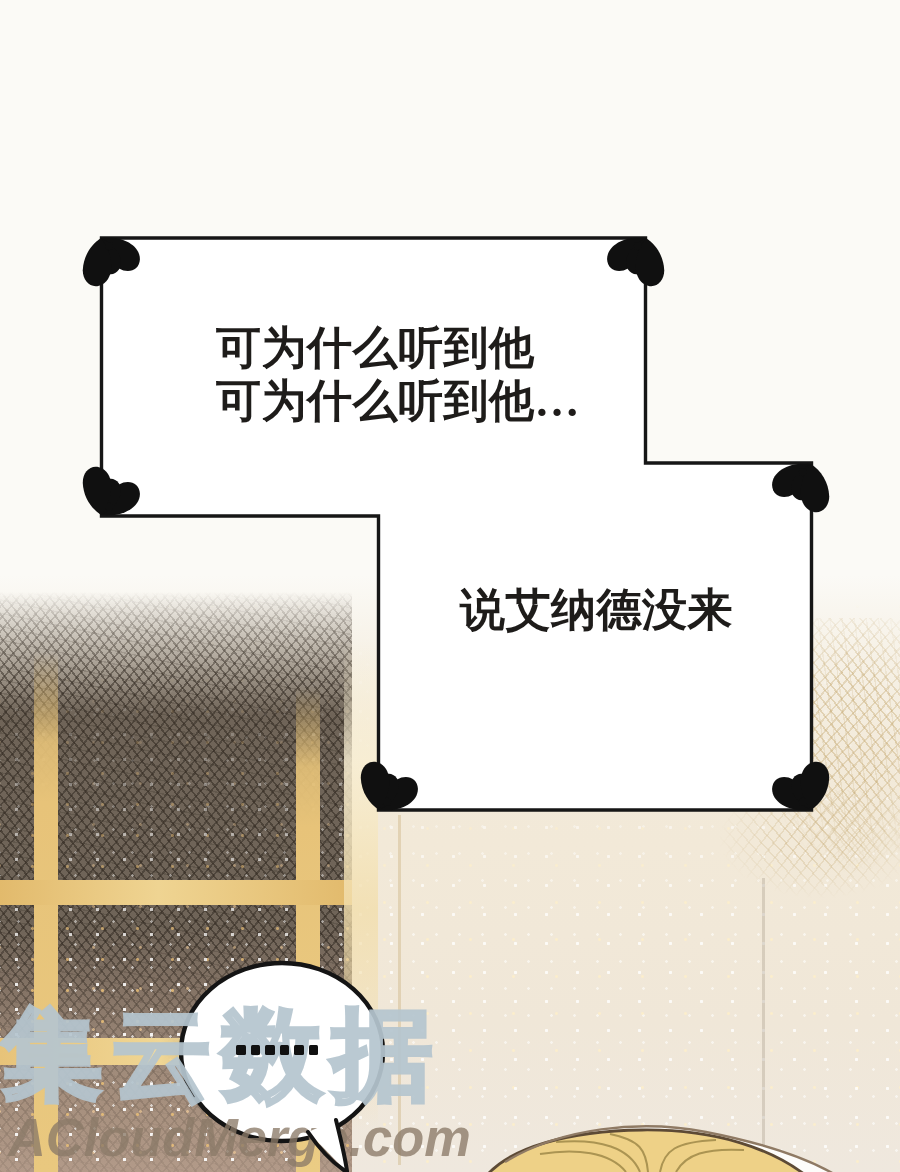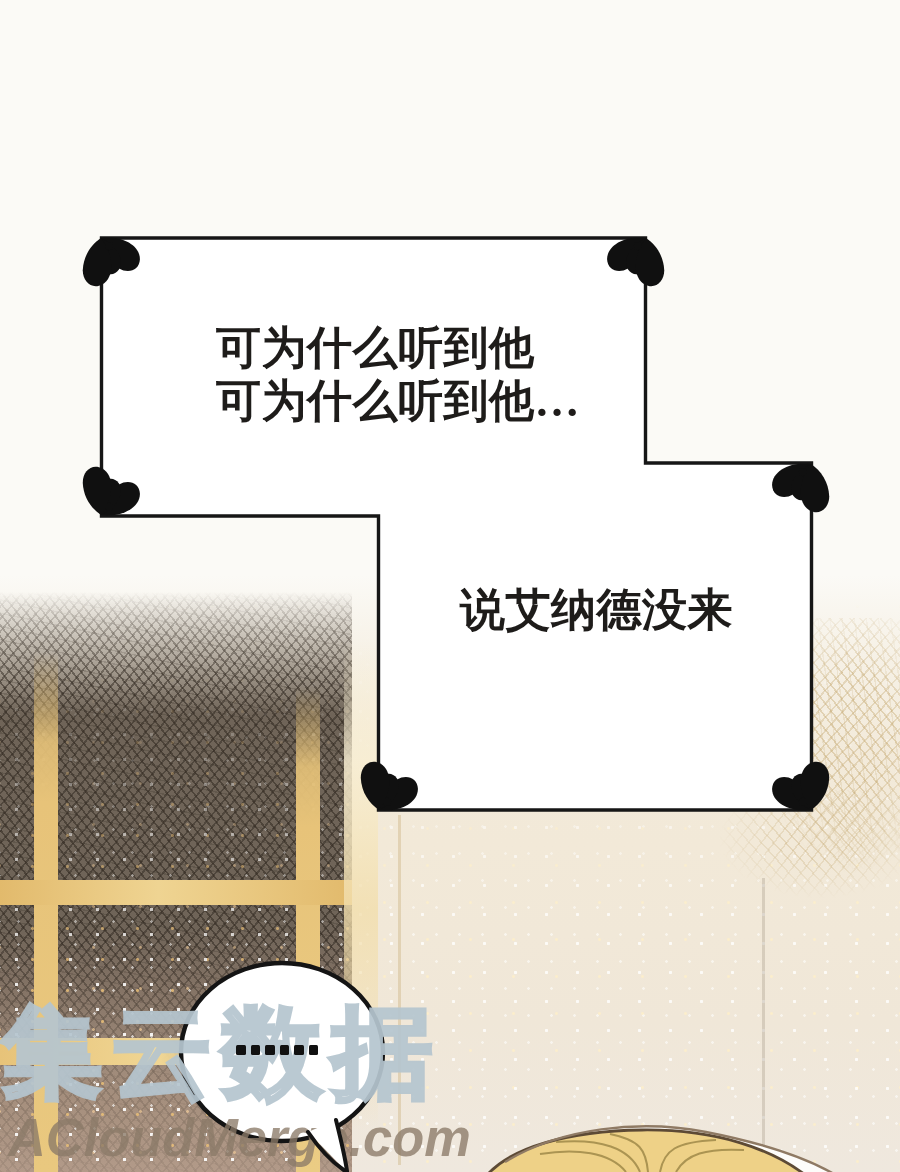--- a/index.html
+++ b/index.html
@@ -113,21 +113,21 @@
   }
   .cn-text.top{left:216px;top:322px;}
   .cn-text.bottom{left:460px;top:584px;}
   
   .dots{position:absolute;left:236px;top:1045px;display:flex;gap:5px;z-index:8;}
   .dots .dot{width:9.5px;height:9.5px;background:#111;border-radius:1.5px;display:inline-block;}
   .sr{position:absolute;width:1px;height:1px;overflow:hidden;clip:rect(0 0 0 0);white-space:nowrap;}
   
   .wm-cn{
     position:absolute;left:2px;top:998px;z-index:6;
-    font-family:Liberation Serif, serif;
+    font-family:Liberation Sans, sans-serif;
     font-size:100px;line-height:112px;font-weight:700;letter-spacing:10px;white-space:nowrap;
     color:rgba(255,255,255,.12);
     -webkit-text-stroke:4px rgba(180,196,206,.92);
   }
   .wm-en{
     position:absolute;left:8px;top:1106px;z-index:6;
     font-family:"Liberation Sans","DejaVu Sans",sans-serif;
     font-size:54px;font-weight:800;font-style:italic;letter-spacing:0;white-space:nowrap;
     color:rgba(138,122,104,.78);transform:scaleX(.97);transform-origin:left;
   }

